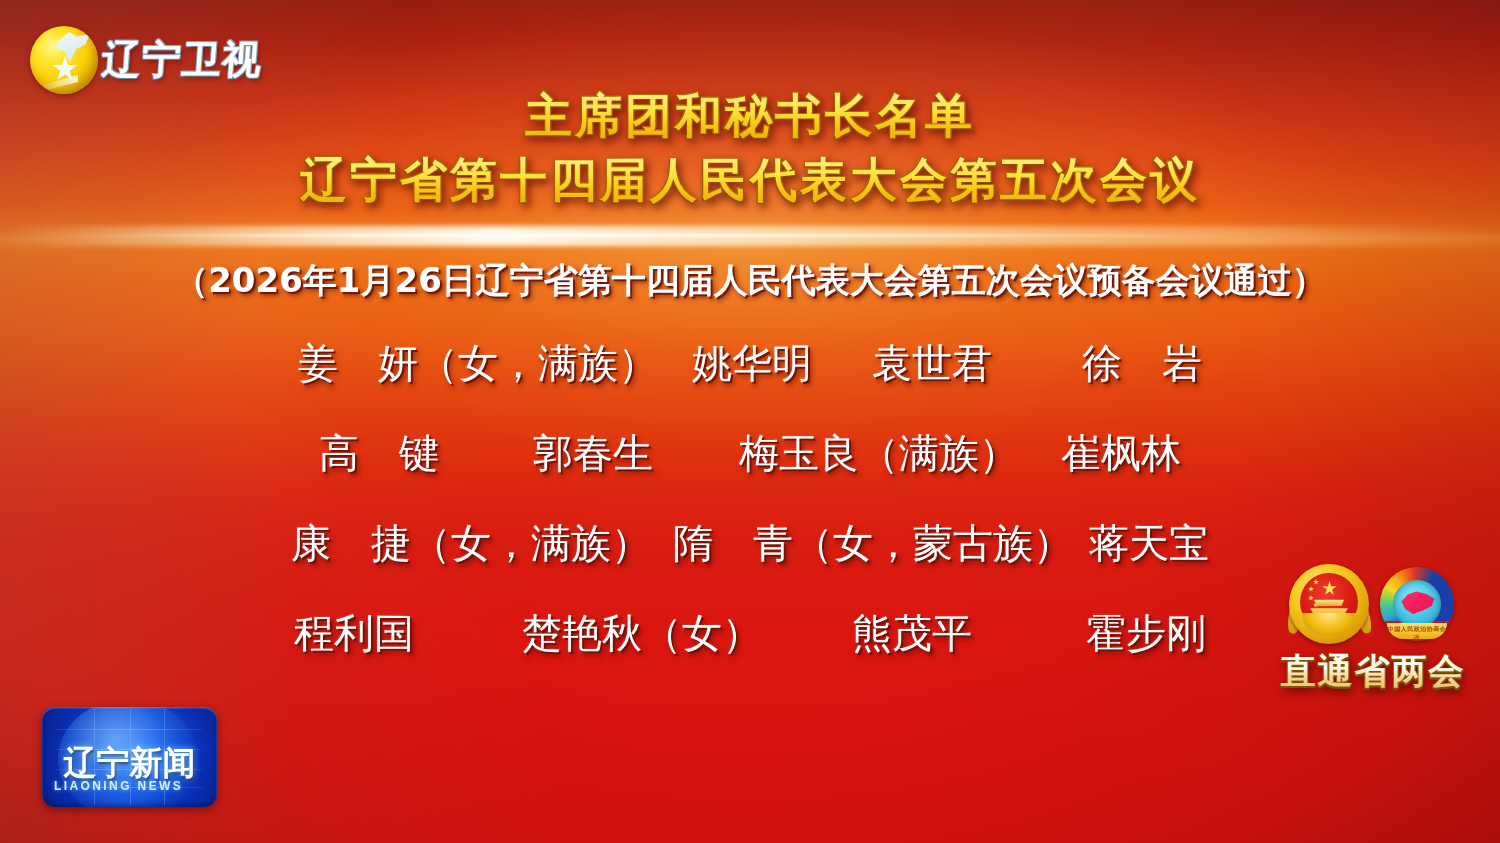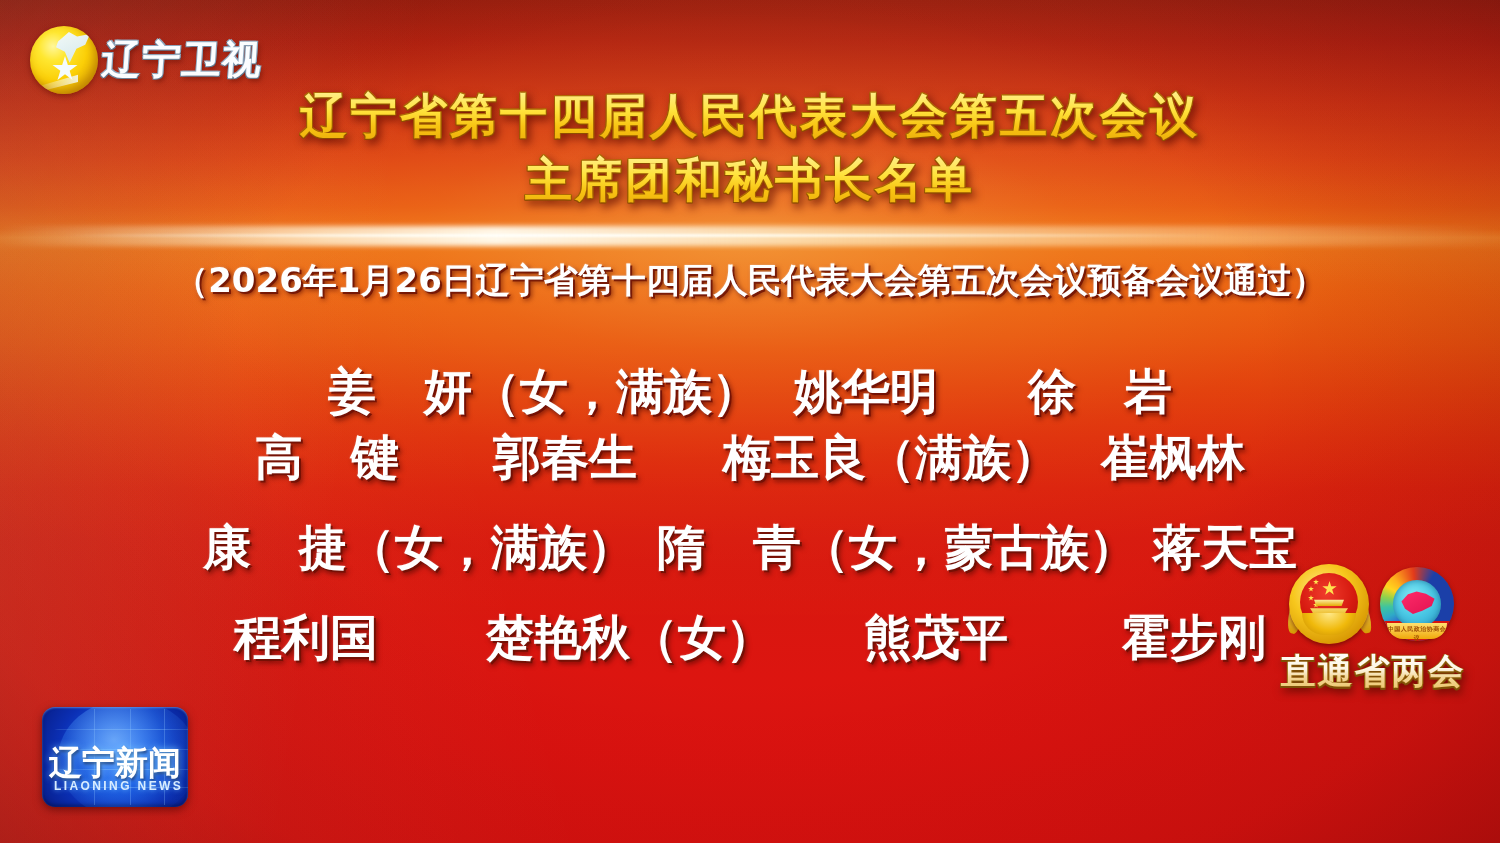--- a/index.html
+++ b/index.html
@@ -176,21 +176,21 @@
   }
 
   
   .name-list {
     position:absolute; left:0; right:0; top:336px; z-index:5;
   }
   .name-row {
     display:flex; align-items:baseline; justify-content:center;
     height:90px;
     font-family:"DejaVu Sans","Liberation Sans",sans-serif;
-    font-size:48px; font-weight:bold;
+    font-size:40px; font-weight:normal;
     color:#ffffff;
     white-space:pre;
     text-shadow:
       2px 2px 0 rgba(112,16,4,0.9),
       3px 4px 5px rgba(85,8,0,0.7),
       0 0 2px rgba(255,255,255,0.35);
   }
   .name-row .name-cell { display:inline-block; }
 
   
@@ -305,21 +305,21 @@
       drop-shadow(-1px 0 0 #9a6a10)
       drop-shadow(0 2px 0 #7e4f06)
       drop-shadow(2px 4px 4px rgba(85,8,0,0.7));
     white-space:nowrap;
     text-align:right;
   }
 
   
   .news-bug {
     position:absolute; left:42px; bottom:36px;
-    width:146px; height:100px;
+    width:175px; height:100px;
     border-radius:13px;
     background:
       radial-gradient(circle at 52% 48%, #2f7bff 0%, #1352e0 34%, #0b2fb4 66%, #071d86 100%);
     box-shadow:0 3px 8px rgba(60,4,0,0.55),
                inset 0 1px 2px rgba(160,200,255,0.5),
                inset 0 -2px 4px rgba(3,12,60,0.6);
     overflow:hidden;
     z-index:6;
   }
   .news-bug .sphere {
@@ -373,32 +373,33 @@
   <div class="channel-logo">
     <div class="globe">
       <span class="continent"></span>
       <span class="tail"></span>
       <span class="star"></span>
     </div>
     <span class="channel-name">辽宁卫视</span>
   </div>
 
   <div class="headline">
+    <div class="headline-line">主席团和秘书长名单</div>
     <div class="headline-line">辽宁省第十四届人民代表大会第五次会议</div>
-    <div class="headline-line">主席团和秘书长名单</div>
   </div>
 
   <div class="subtitle">（2026年1月26日辽宁省第十四届人民代表大会第五次会议预备会议通过）</div>
 
   <div class="name-list">
 
     <div class="name-row" style="gap:34px;">
       <span class="name-cell">姜　妍（女，满族）</span>
       <span class="name-cell">姚华明</span>
-      <span class="name-cell" style="margin-left:56px;margin-top:24px;">徐　岩</span>
+      <span class="name-cell" style="margin-left:26px;">袁世君</span>
+      <span class="name-cell" style="margin-left:56px;">徐　岩</span>
     </div>
 
     <div class="name-row" style="gap:50px;">
       <span class="name-cell">高　键</span>
       <span class="name-cell" style="margin-left:44px;">郭春生</span>
       <span class="name-cell" style="margin-left:36px;">梅玉良（满族）</span>
       <span class="name-cell" style="margin-left:-8px;">崔枫林</span>
     </div>
 
     <div class="name-row" style="gap:20px;text-align:center;">

